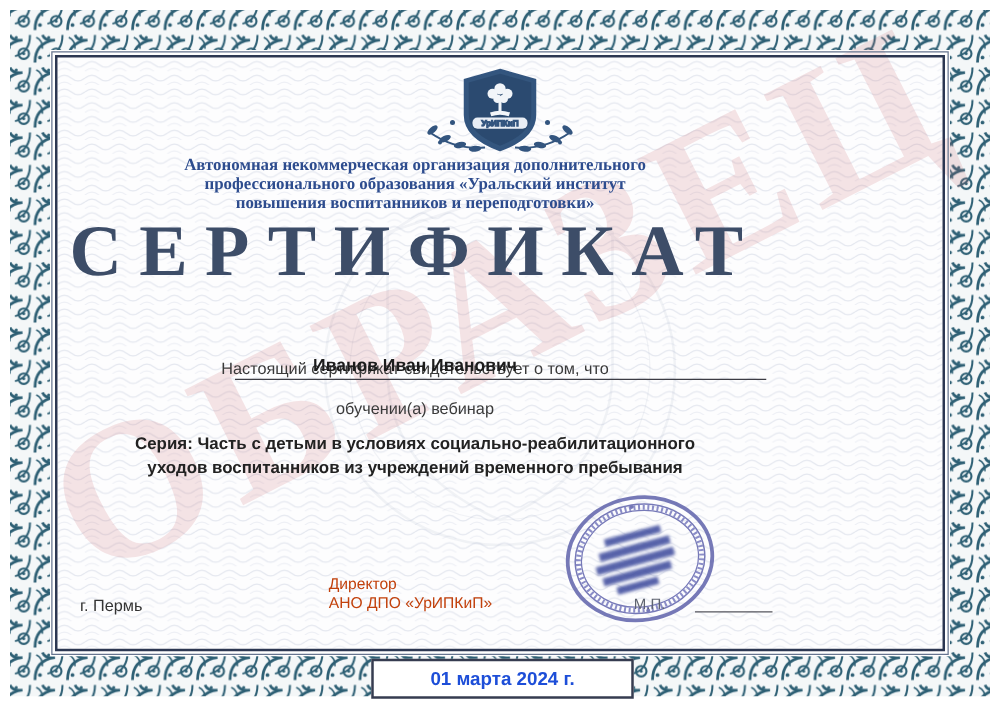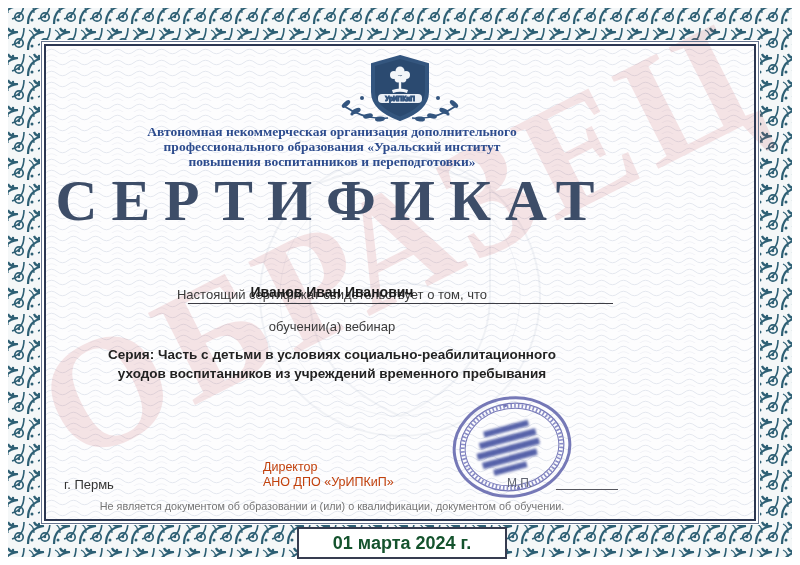--- a/index.html
+++ b/index.html
@@ -53,21 +53,21 @@
   .sigline{
     position:absolute;left:556px;top:489px;width:62px;height:0;
     border-top:1.6px solid #55565e;
   }
   .disclaimer{top:500px;font-size:10.8px;color:#757575;}
   .datebox{
     position:absolute;left:297px;top:527px;width:206px;height:28px;
     background:#ffffff;border:2.4px solid #363c50;
     display:flex;align-items:center;justify-content:center;z-index:8;
   }
-  .datebox span{font-weight:bold;font-size:18px;color:#14532d;}
+  .datebox span{font-weight:bold;font-size:15px;color:#1d4ed8;}
   .seal{position:absolute;left:450px;top:395px;width:124px;height:104px;z-index:5;}
   .logo{position:absolute;left:332px;top:54px;width:136px;height:70px;}
   .z1{z-index:1}.z2{z-index:2}.z3{z-index:3}.z6{z-index:6}
 </style>
 </head>
 <body>
 
 <div class="page">
 
   <svg class="layer" width="800" height="565" aria-hidden="true">
@@ -194,19 +194,18 @@
   <div class="city z3">г. Пермь</div>
 
   <div class="director z3">
     <div>Директор</div>
     <div>АНО ДПО «УрИПКиП»</div>
   </div>
 
   <div class="mp z6">М.П.</div>
   <div class="sigline z6"></div>
 
-  <div class="txt disclaimer z3">Не является документом об образовании и (или) о квалификации, документом об обучении.</div>
 
   <div class="datebox">
     <span>01 марта 2024 г.</span>
   </div>
 
 </div>
 
 </body></html>

